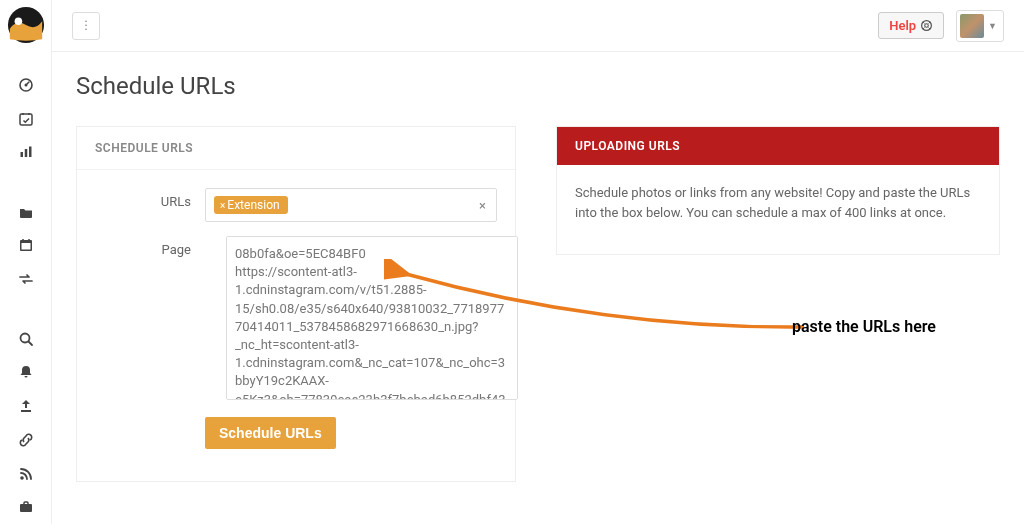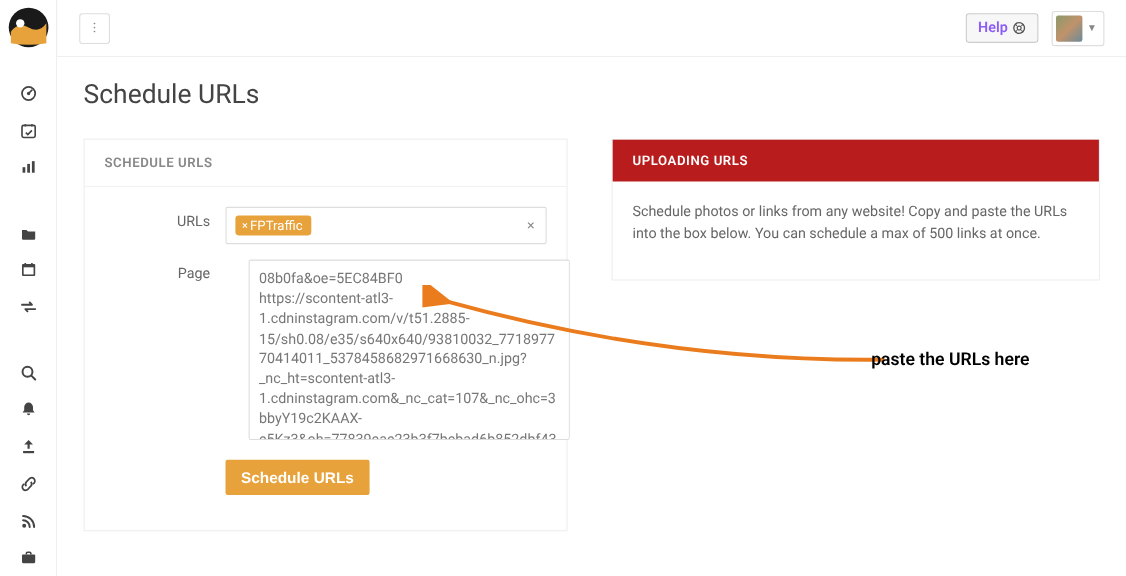--- a/index.html
+++ b/index.html
@@ -62,21 +62,21 @@
     color: #888;
     background: #fff;
   }
   .topbar-right { margin-left: auto; display: flex; align-items: center; gap: 12px; }
   .help-btn {
     border: 1px solid #ccc;
     border-radius: 3px;
     padding: 5px 10px;
     background: #f7f7f7;
     font-size: 13px;
-    color: #8b5cf6;
+    color: #ef4444;
     font-weight: 600;
     cursor: pointer;
     display: flex; align-items: center; gap: 4px;
   }
   .avatar-drop {
     display: flex; align-items: center; gap: 4px;
     cursor: pointer;
     border: 1px solid #ddd;
     border-radius: 3px;
     padding: 3px 6px 3px 3px;
@@ -352,21 +352,21 @@
     <div class="col-left">
       <div class="card">
         <div class="card-head">SCHEDULE URLS</div>
         <div class="card-body">
           <div class="form-row">
             <div class="form-label">URLs</div>
             <div class="form-control">
               <div class="tag-input">
                 <span class="tag">
                   <span class="tag-x">×</span>
-                  <span>FPTraffic</span>
+                  <span>Extension</span>
                 </span>
                 <span class="tag-clear">×</span>
               </div>
             </div>
           </div>
           <div class="form-row">
             <div class="form-label">Page</div>
             <div class="form-control">
               <textarea class="url-box" style="">08b0fa&amp;oe=5EC84BF0
 https://scontent-atl3-1.cdninstagram.com/v/t51.2885-15/sh0.08/e35/s640x640/93810032_771897770414011_5378458682971668630_n.jpg?_nc_ht=scontent-atl3-1.cdninstagram.com&amp;_nc_cat=107&amp;_nc_ohc=3bbyY19c2KAAX-e5Kz3&amp;oh=77839eae23b3f7bebad6b852dbf4380f&amp;oe=5EC59E61|</textarea>
@@ -379,21 +379,21 @@
             </div>
           </div>
         </div>
       </div>
     </div>
 
     <div class="col-right">
       <div class="info-card">
         <div class="info-head">UPLOADING URLS</div>
         <div class="info-body">
-          <p>Schedule photos or links from any website! Copy and paste the URLs into the box below. You can schedule a max of 500 links at once.</p>
+          <p>Schedule photos or links from any website! Copy and paste the URLs into the box below. You can schedule a max of 400 links at once.</p>
         </div>
       </div>
     </div>
   </div>
 
   <svg class="annotation" style="left:332px; top:207px; width:440px; height:80px;" viewBox="0 0 440 80">
     <defs>
       <marker id="arrowhead" markerWidth="12" markerHeight="10" refX="2" refY="5" orient="auto">
         <polygon points="12 0, 0 5, 12 10" fill="#ea7c1e"></polygon>
       </marker>

